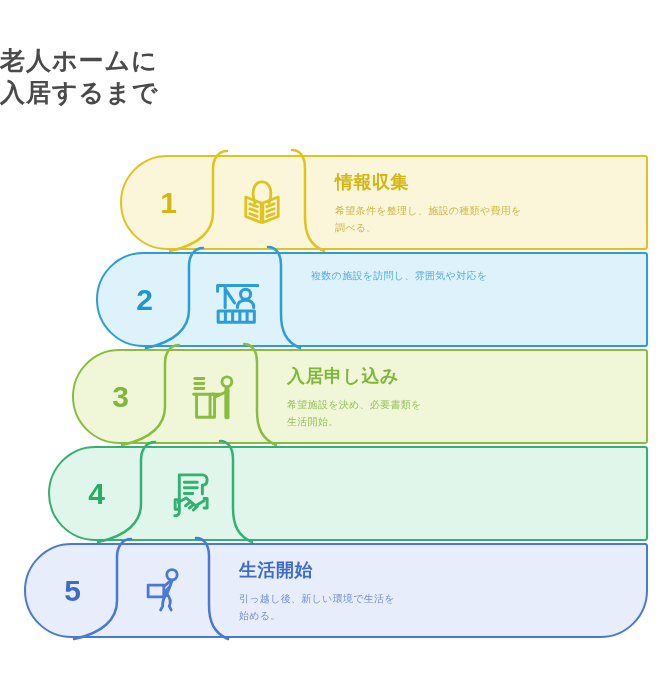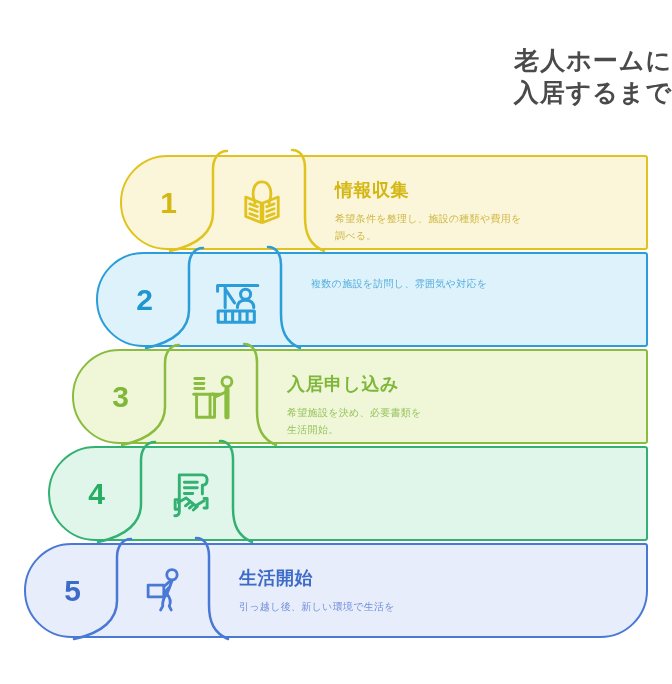--- a/index.html
+++ b/index.html
@@ -6,21 +6,21 @@
   body { font-family: "Liberation Sans", "DejaVu Sans", sans-serif; background:#fff; }
 
   .page {
     position:relative; width:672px; height:684px;
     background:#fff; overflow:hidden;
   }
 
   
   .main-title {
     position:absolute; top:44px; left:0; right:0;
-    text-align:right;
+    text-align:left;
     font-size:25px; line-height:32px; font-weight:bold;
     color:var(--title-color, #4a4a4a);
     letter-spacing:1px;
   }
 
   
   .step {
     position:absolute; right:24px; height:95px;
     box-sizing:border-box;
     background:var(--bg);
@@ -52,21 +52,21 @@
     display:flex; align-items:center; justify-content:center;
     color:var(--c);
   }
   .icon-box svg { display:block; }
   .icon-box path, .icon-box circle, .icon-box rect {
     fill:none; stroke:currentColor; stroke-width:2.6;
     stroke-linecap:round; stroke-linejoin:round;
   }
 
   .txt {
-    position:absolute; left:213px; right:12px; top:12px;
+    position:absolute; left:213px; right:12px; top:4px;
     padding-top:9px;
   }
   .step-heading {
     font-size:18px; font-weight:bold; color:var(--head);
     letter-spacing:0.5px; margin:0 0 8px 0;
   }
   .step-desc {
     font-size:10px; line-height:17px; color:var(--desc);
     letter-spacing:0.3px;
   }
@@ -182,17 +182,18 @@
         <path d="M29.5,14.5 C28,19 26,24 24.8,26.8"></path>
         <path d="M26.5,21 L22.2,26"></path>
         <path d="M24.8,26.8 C22,30 20.5,33.5 21,38 L19,41.5"></path>
         <path d="M24.8,26.8 C28,30.5 28.8,34.5 27,38 L28.8,41.5"></path>
       </svg>
     </div>
     <div class="txt">
       <div class="step-heading">生活開始</div>
       <div class="step-desc">
         <div>引っ越し後、新しい環境で生活を</div>
+        <div>始める。</div>
       </div>
     </div>
   </div>
 
 </div>
 
 </body></html>

